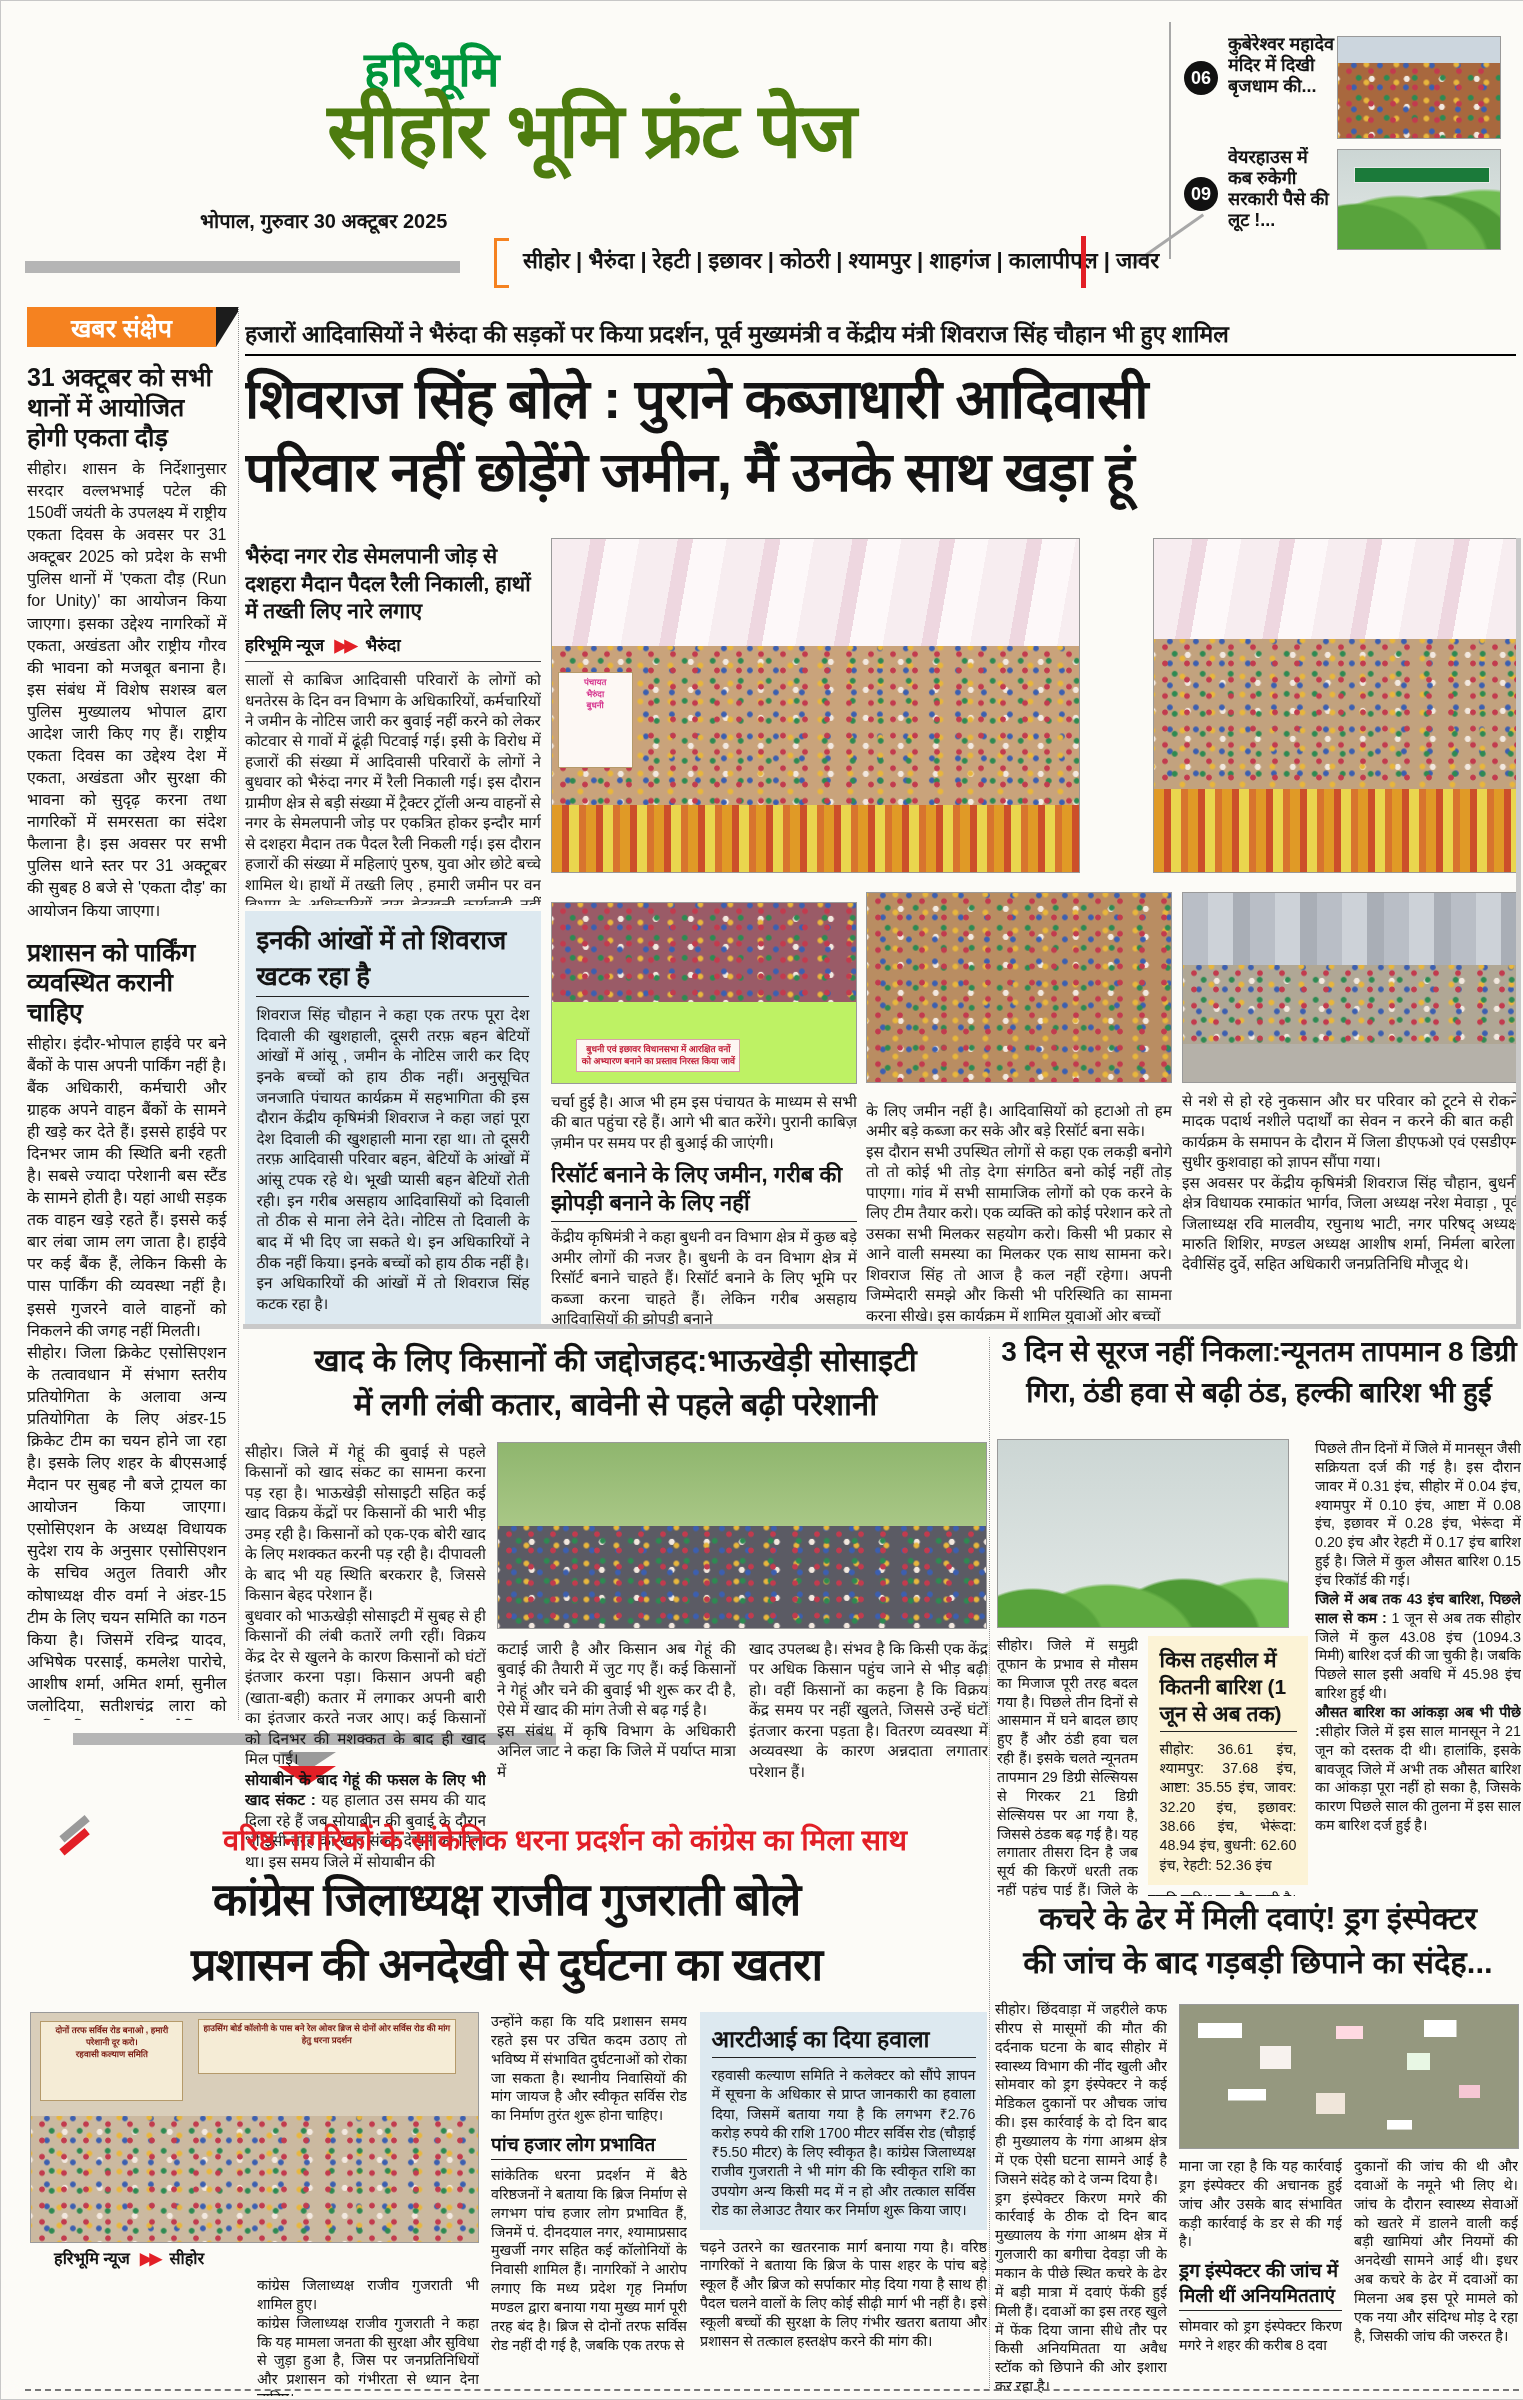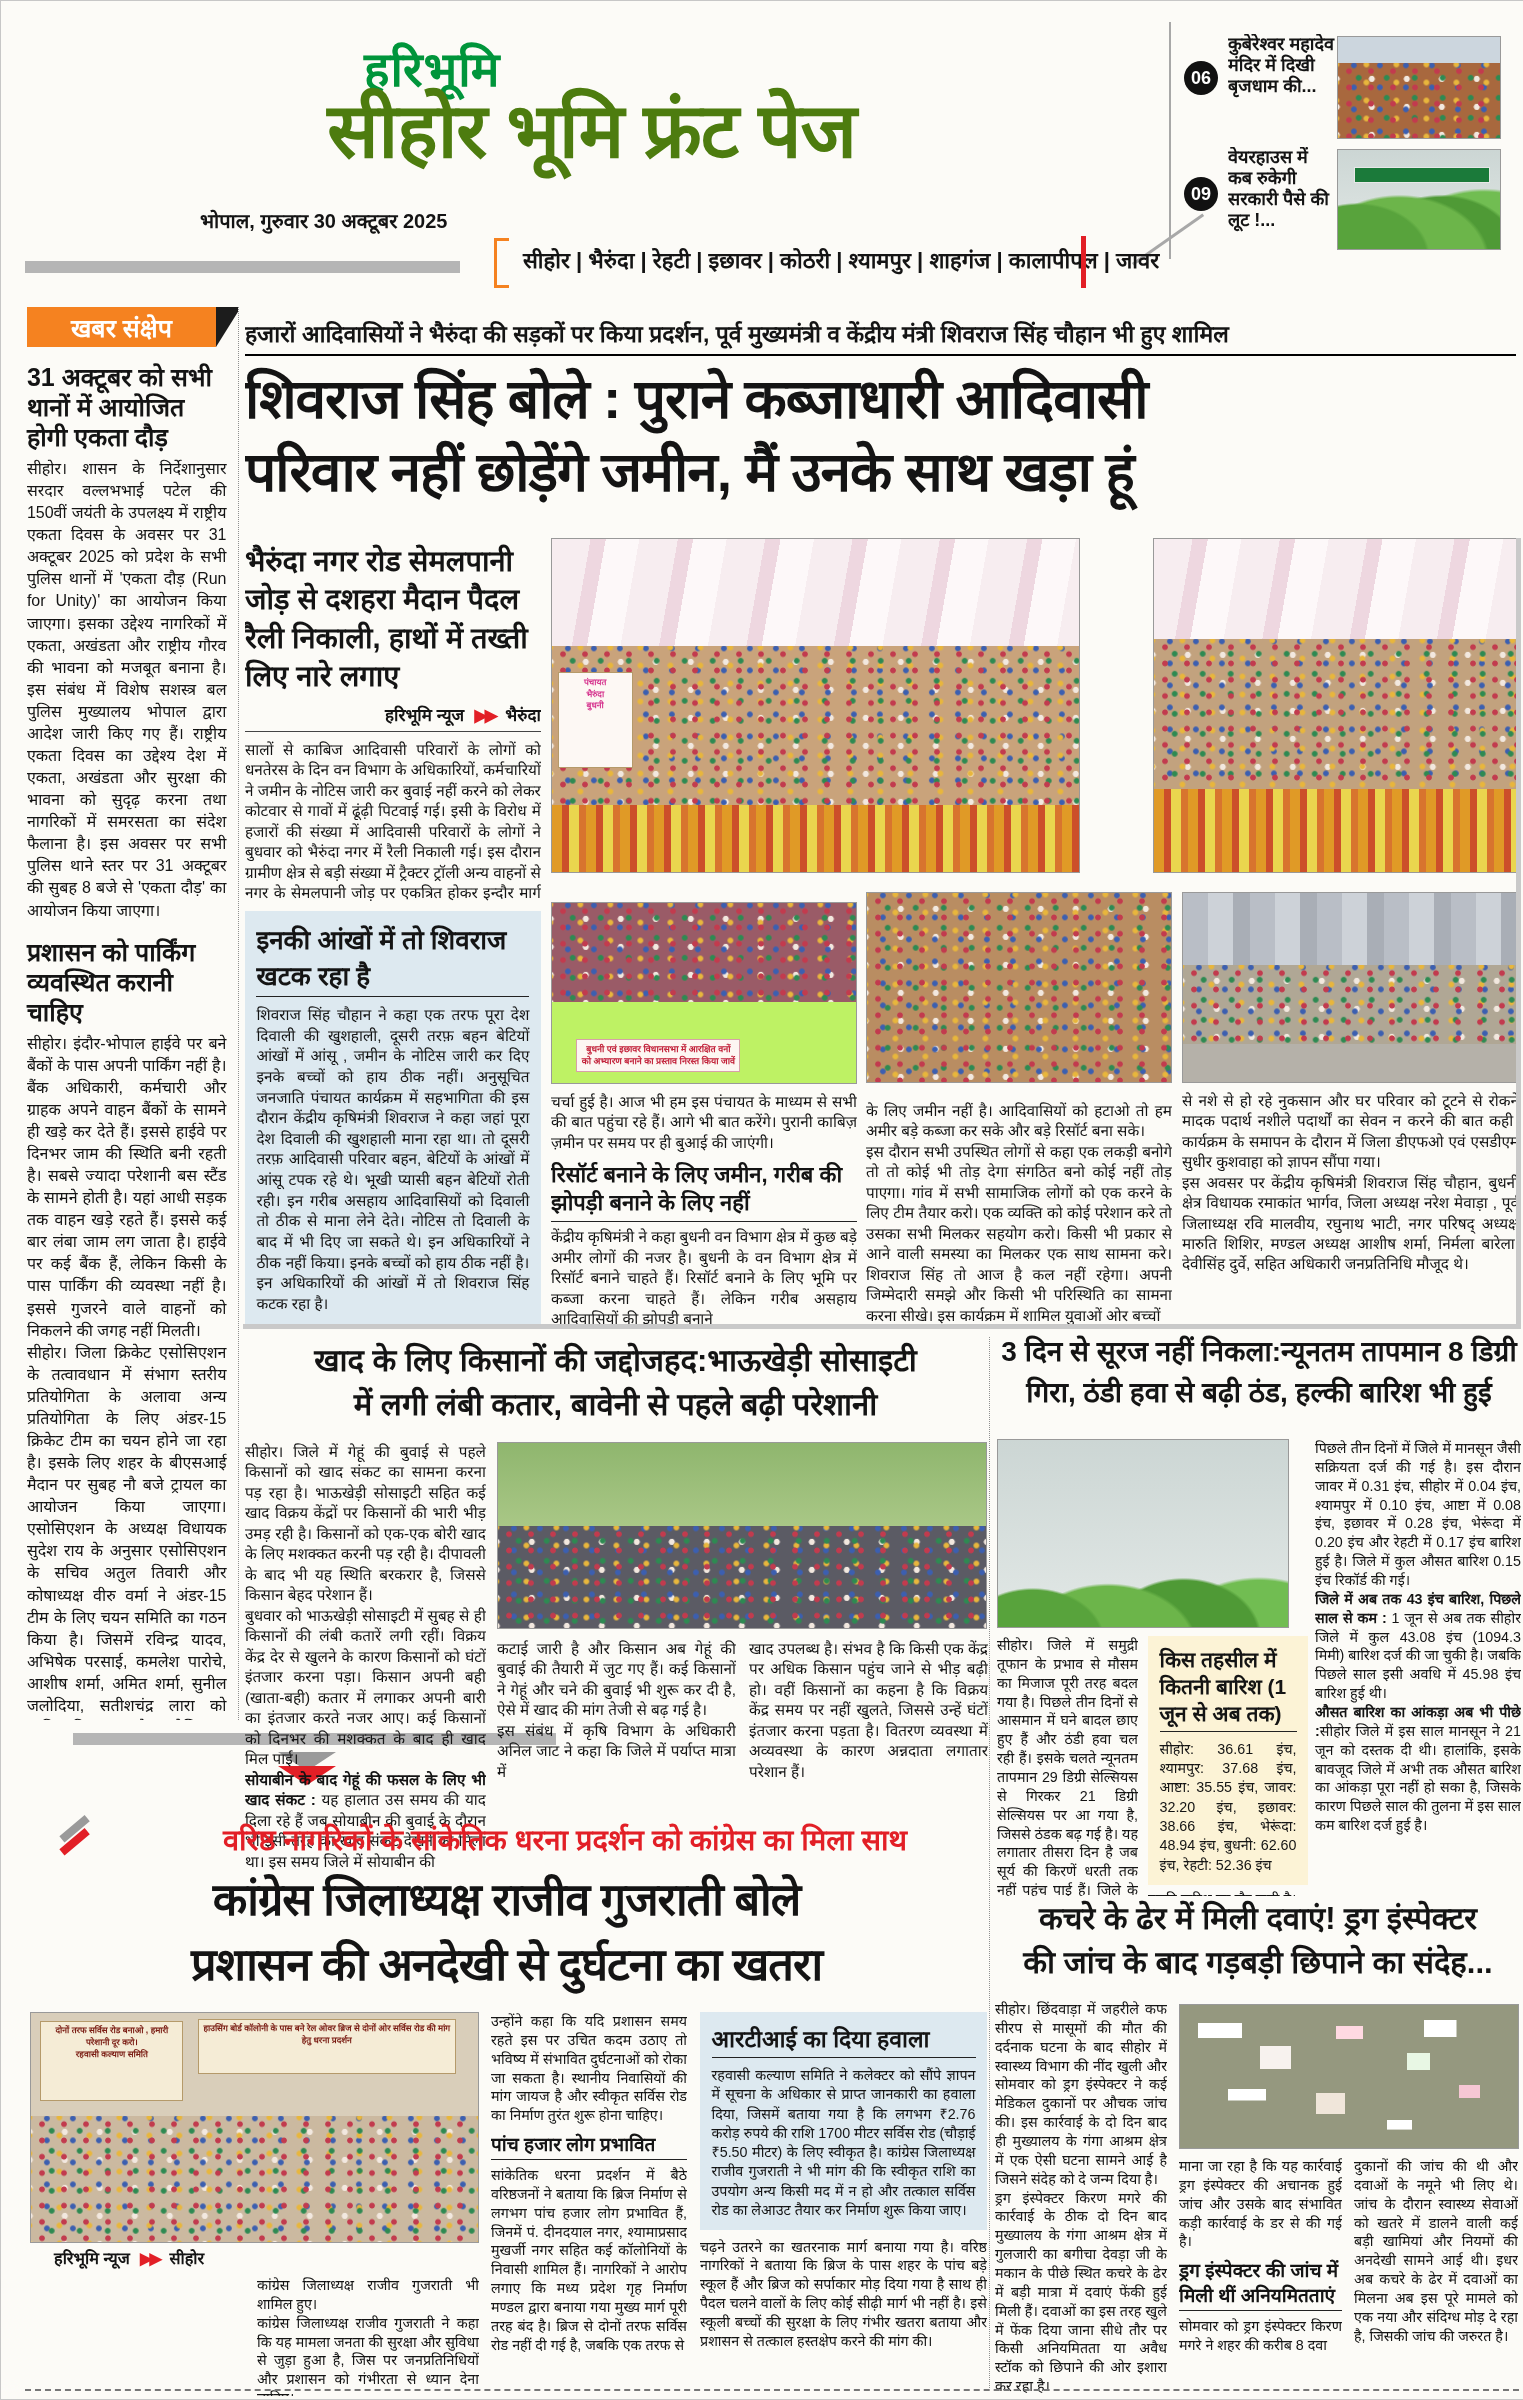--- a/index.html
+++ b/index.html
@@ -28,22 +28,22 @@
            display:flex;align-items:center;justify-content:center}
   .sb-head:after{content:"";position:absolute;right:-25px;top:0;border-top:40px solid #1c1c1c;border-right:25px solid transparent}
   .sb-title{font-size:25px;font-weight:bold;line-height:1.2;margin:15.3px 0 5.7px}
   .sb-body{font-size:16px;line-height:1.38;text-align:justify}
   
   .kicker{font-size:23px;font-weight:bold;border-bottom:2.9px solid #000;padding-bottom:5.7px;white-space:nowrap;overflow:hidden}
   .hl-xl{font-size:55px;font-weight:bold;line-height:1.32;letter-spacing:-1px}
   .hl-l{font-size:45px;font-weight:bold;line-height:1.45;letter-spacing:-1px}
   .hl-m{font-size:31px;font-weight:bold;line-height:1.42}
   .hl-m2{font-size:28px;font-weight:bold;line-height:1.45}
-  .col-subhead{font-size:29px;font-weight:bold;line-height:1.32}
-  .byline{font-size:17px;font-weight:bold;text-align:right;border-bottom:1.9px solid #444;padding:7.6px 0 5.7px}
+  .col-subhead{font-size:21px;font-weight:bold;line-height:1.32}
+  .byline{font-size:17px;font-weight:bold;text-align:left;border-bottom:1.9px solid #444;padding:7.6px 0 5.7px}
   .arrows{color:#e21f26;letter-spacing:-2.9px;padding:0 5.7px}
   .inhead{font-size:22px;font-weight:bold;line-height:1.3;border-bottom:1.9px solid #222;padding-bottom:2.9px;margin:7.6px 0 5.7px}
   .inhead-s{font-size:19px;font-weight:bold;line-height:1.3;border-bottom:1.9px solid #222;padding-bottom:1.9px;margin:7.6px 0 5.7px}
   
   .bluebox{background:#dde9f0;padding:9.6px 11.5px}
   .bluebox .bt{font-size:26px;font-weight:bold;border-bottom:1.9px solid #222;padding-bottom:3.8px;margin-bottom:7.6px}
   .bluebox .bb{font-size:15.3px;line-height:1.35;text-align:justify}
   .creambox{background:#fcf3d6;padding:9.6px 11.5px}
   .creambox .bt{font-size:21px;font-weight:bold;line-height:1.3;border-bottom:1.9px solid #222;padding-bottom:3.8px;margin-bottom:7.6px}
   .creambox .bb{font-size:14.3px;line-height:1.35;text-align:justify}

